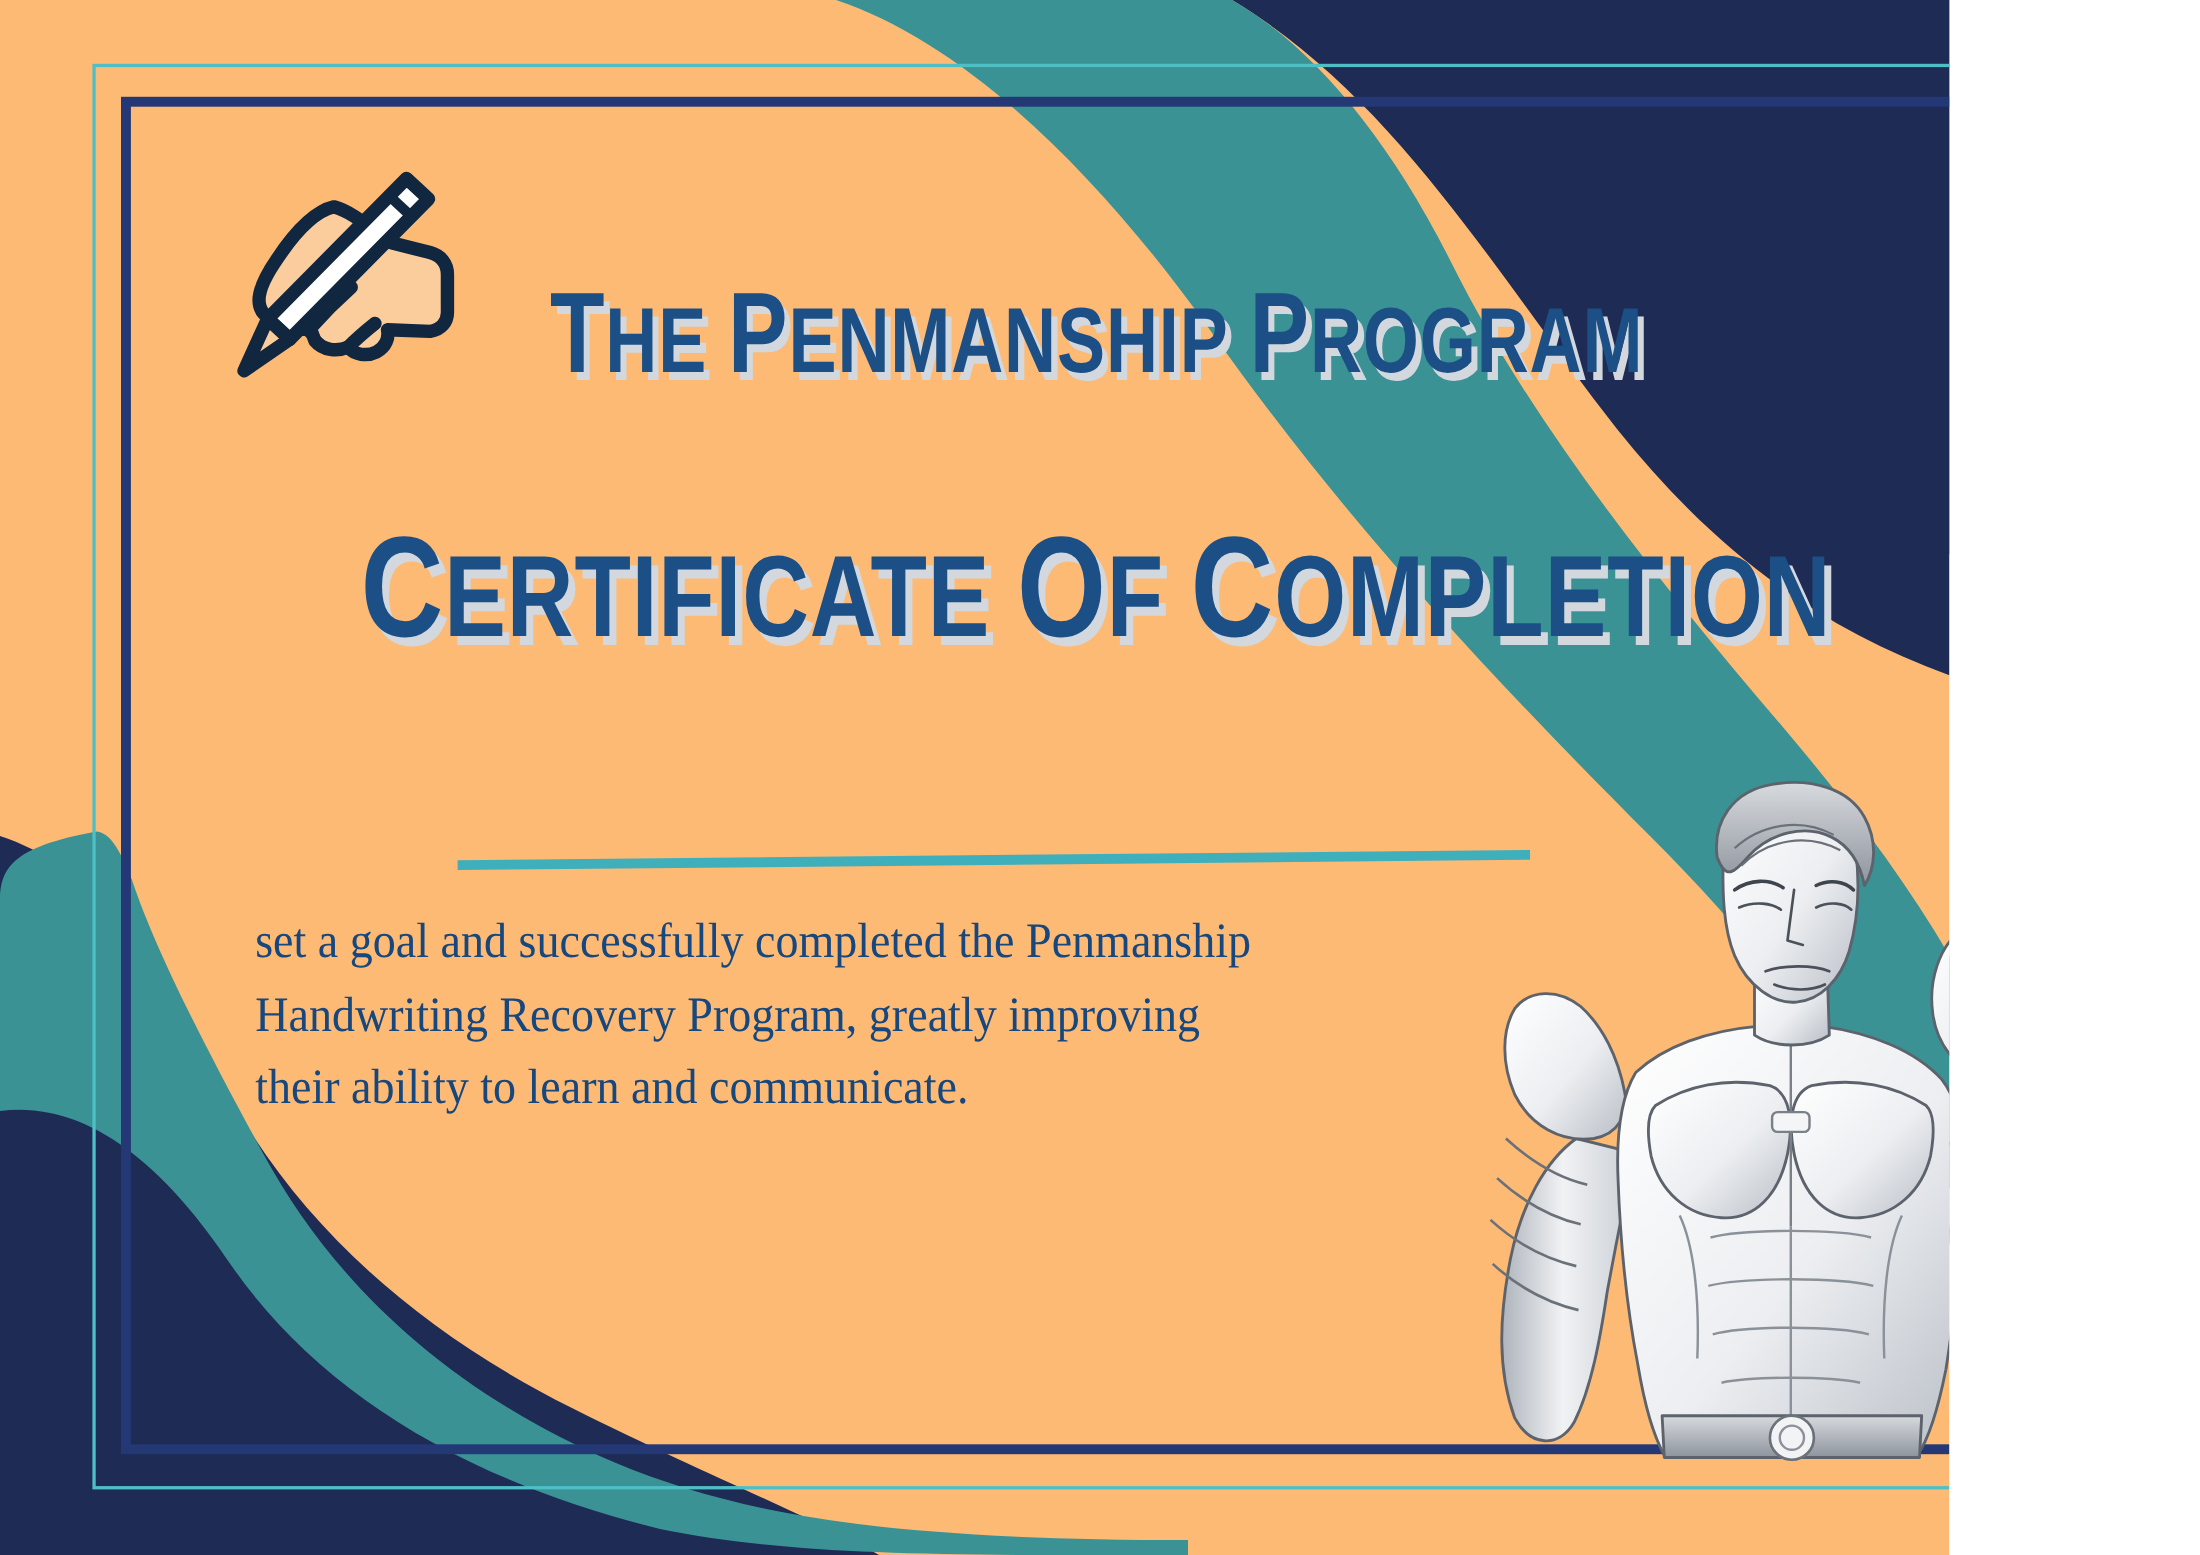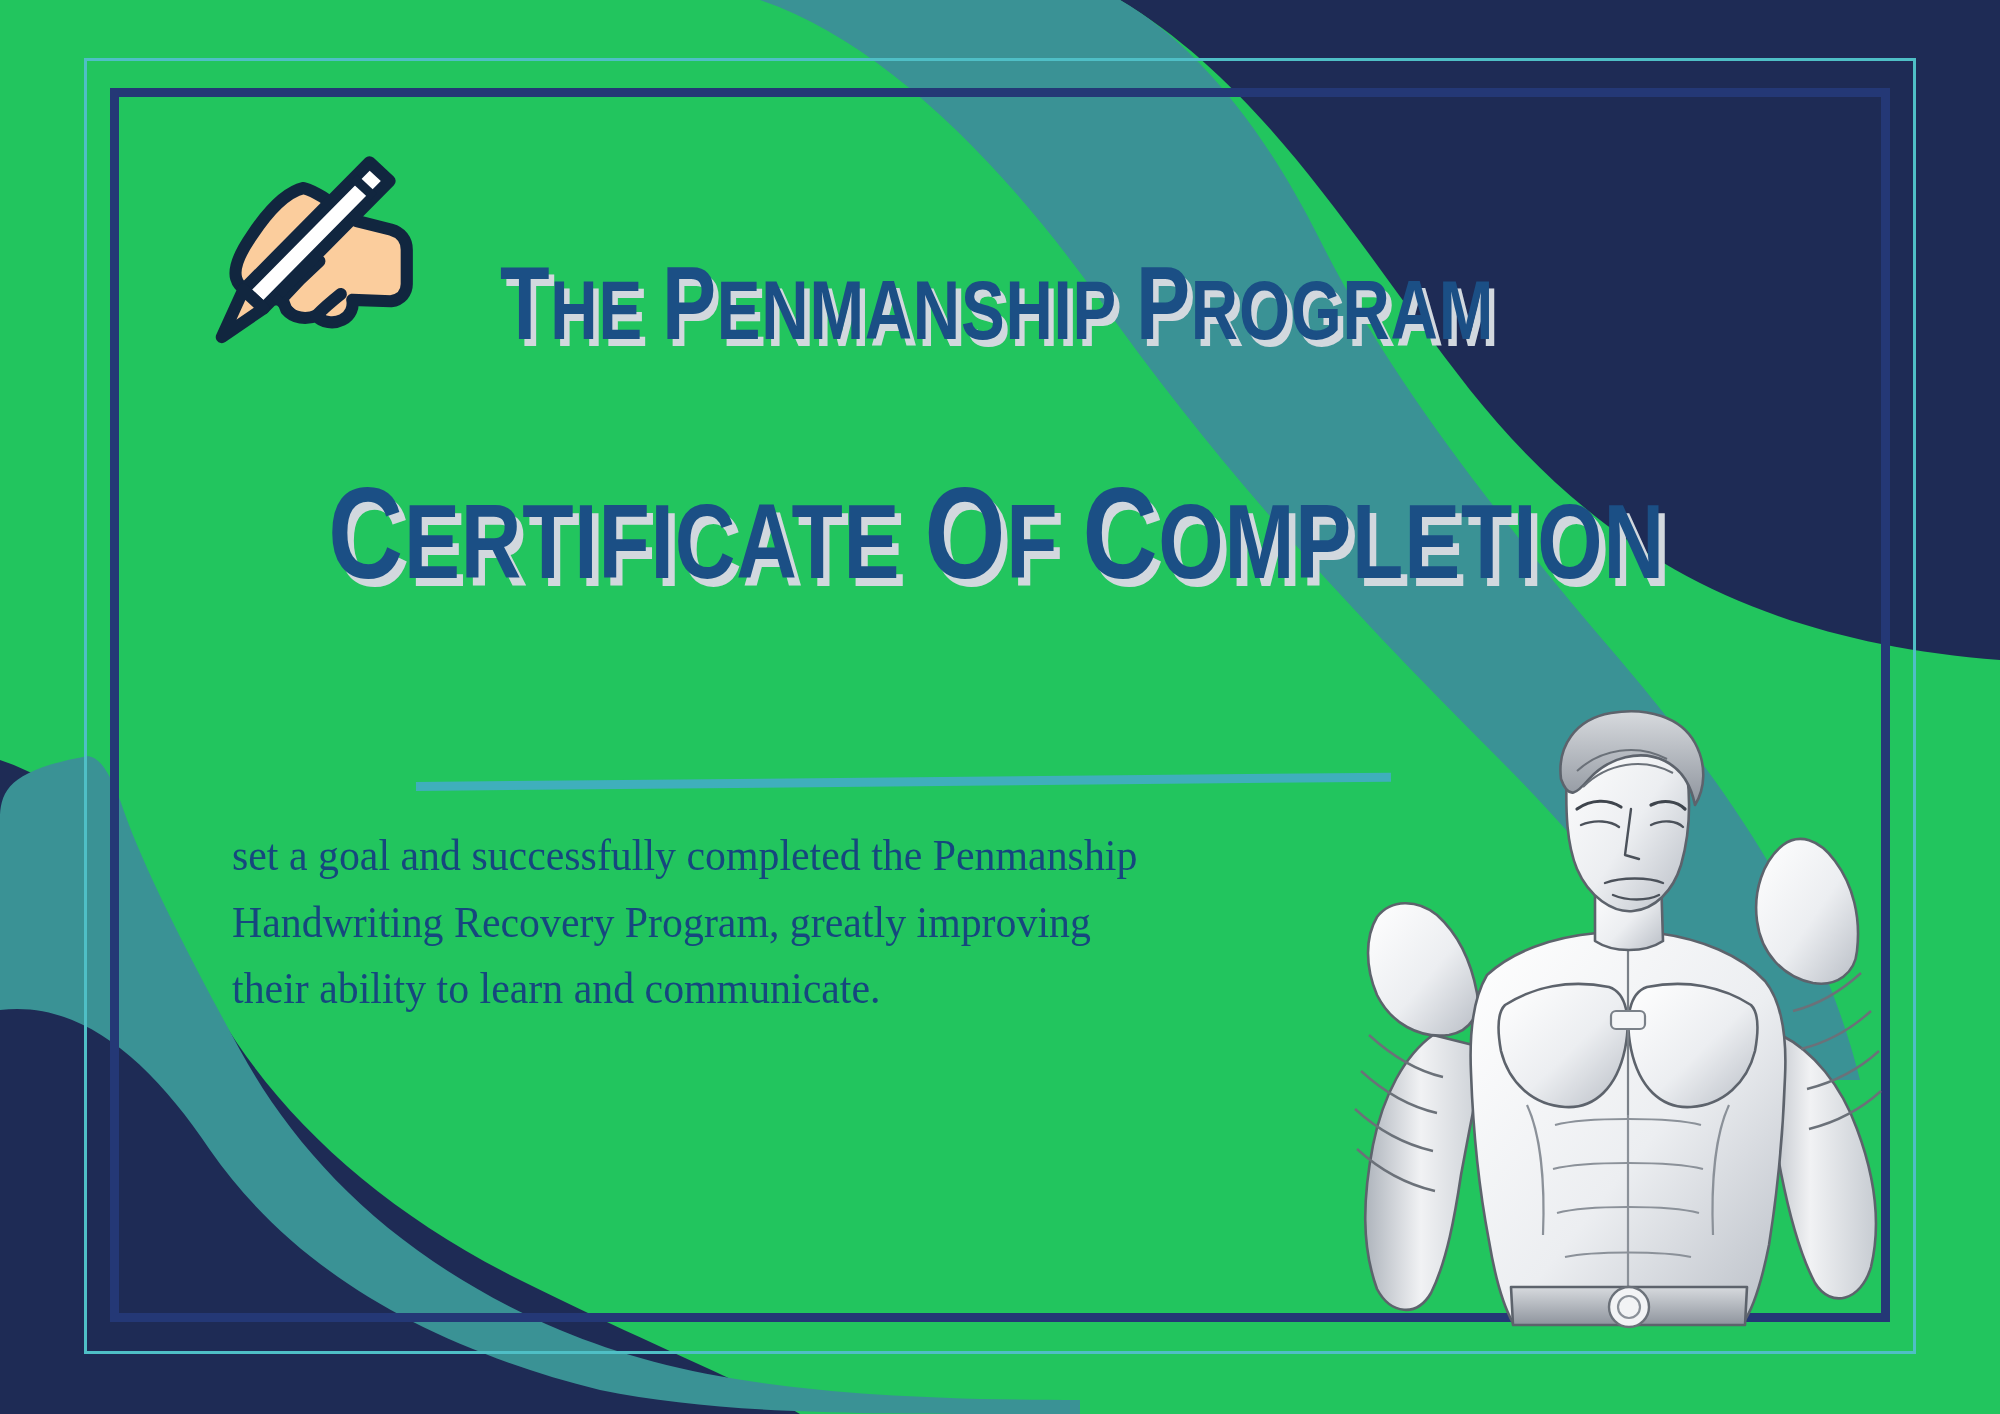--- a/index.html
+++ b/index.html
@@ -7,23 +7,23 @@
   body {
     font-family:"Liberation Sans", sans-serif;
     background:#ffffff;
     overflow:hidden;
     position:relative;
   }
 
   #cert {
     position:absolute;
     inset:0;
-    width:2000px;
+    width:1772px;
     height:1414px;
-    background:#22c55e;
+    background:#fdba74;
     overflow:hidden;
   }
 
   
   .waves { position:absolute; inset:0; width:100%; height:100%; }
   .waves svg { position:absolute; top:0; left:0; width:2000px; height:1414px; display:block; }
 
   
   .border-outer {
     position:absolute;

